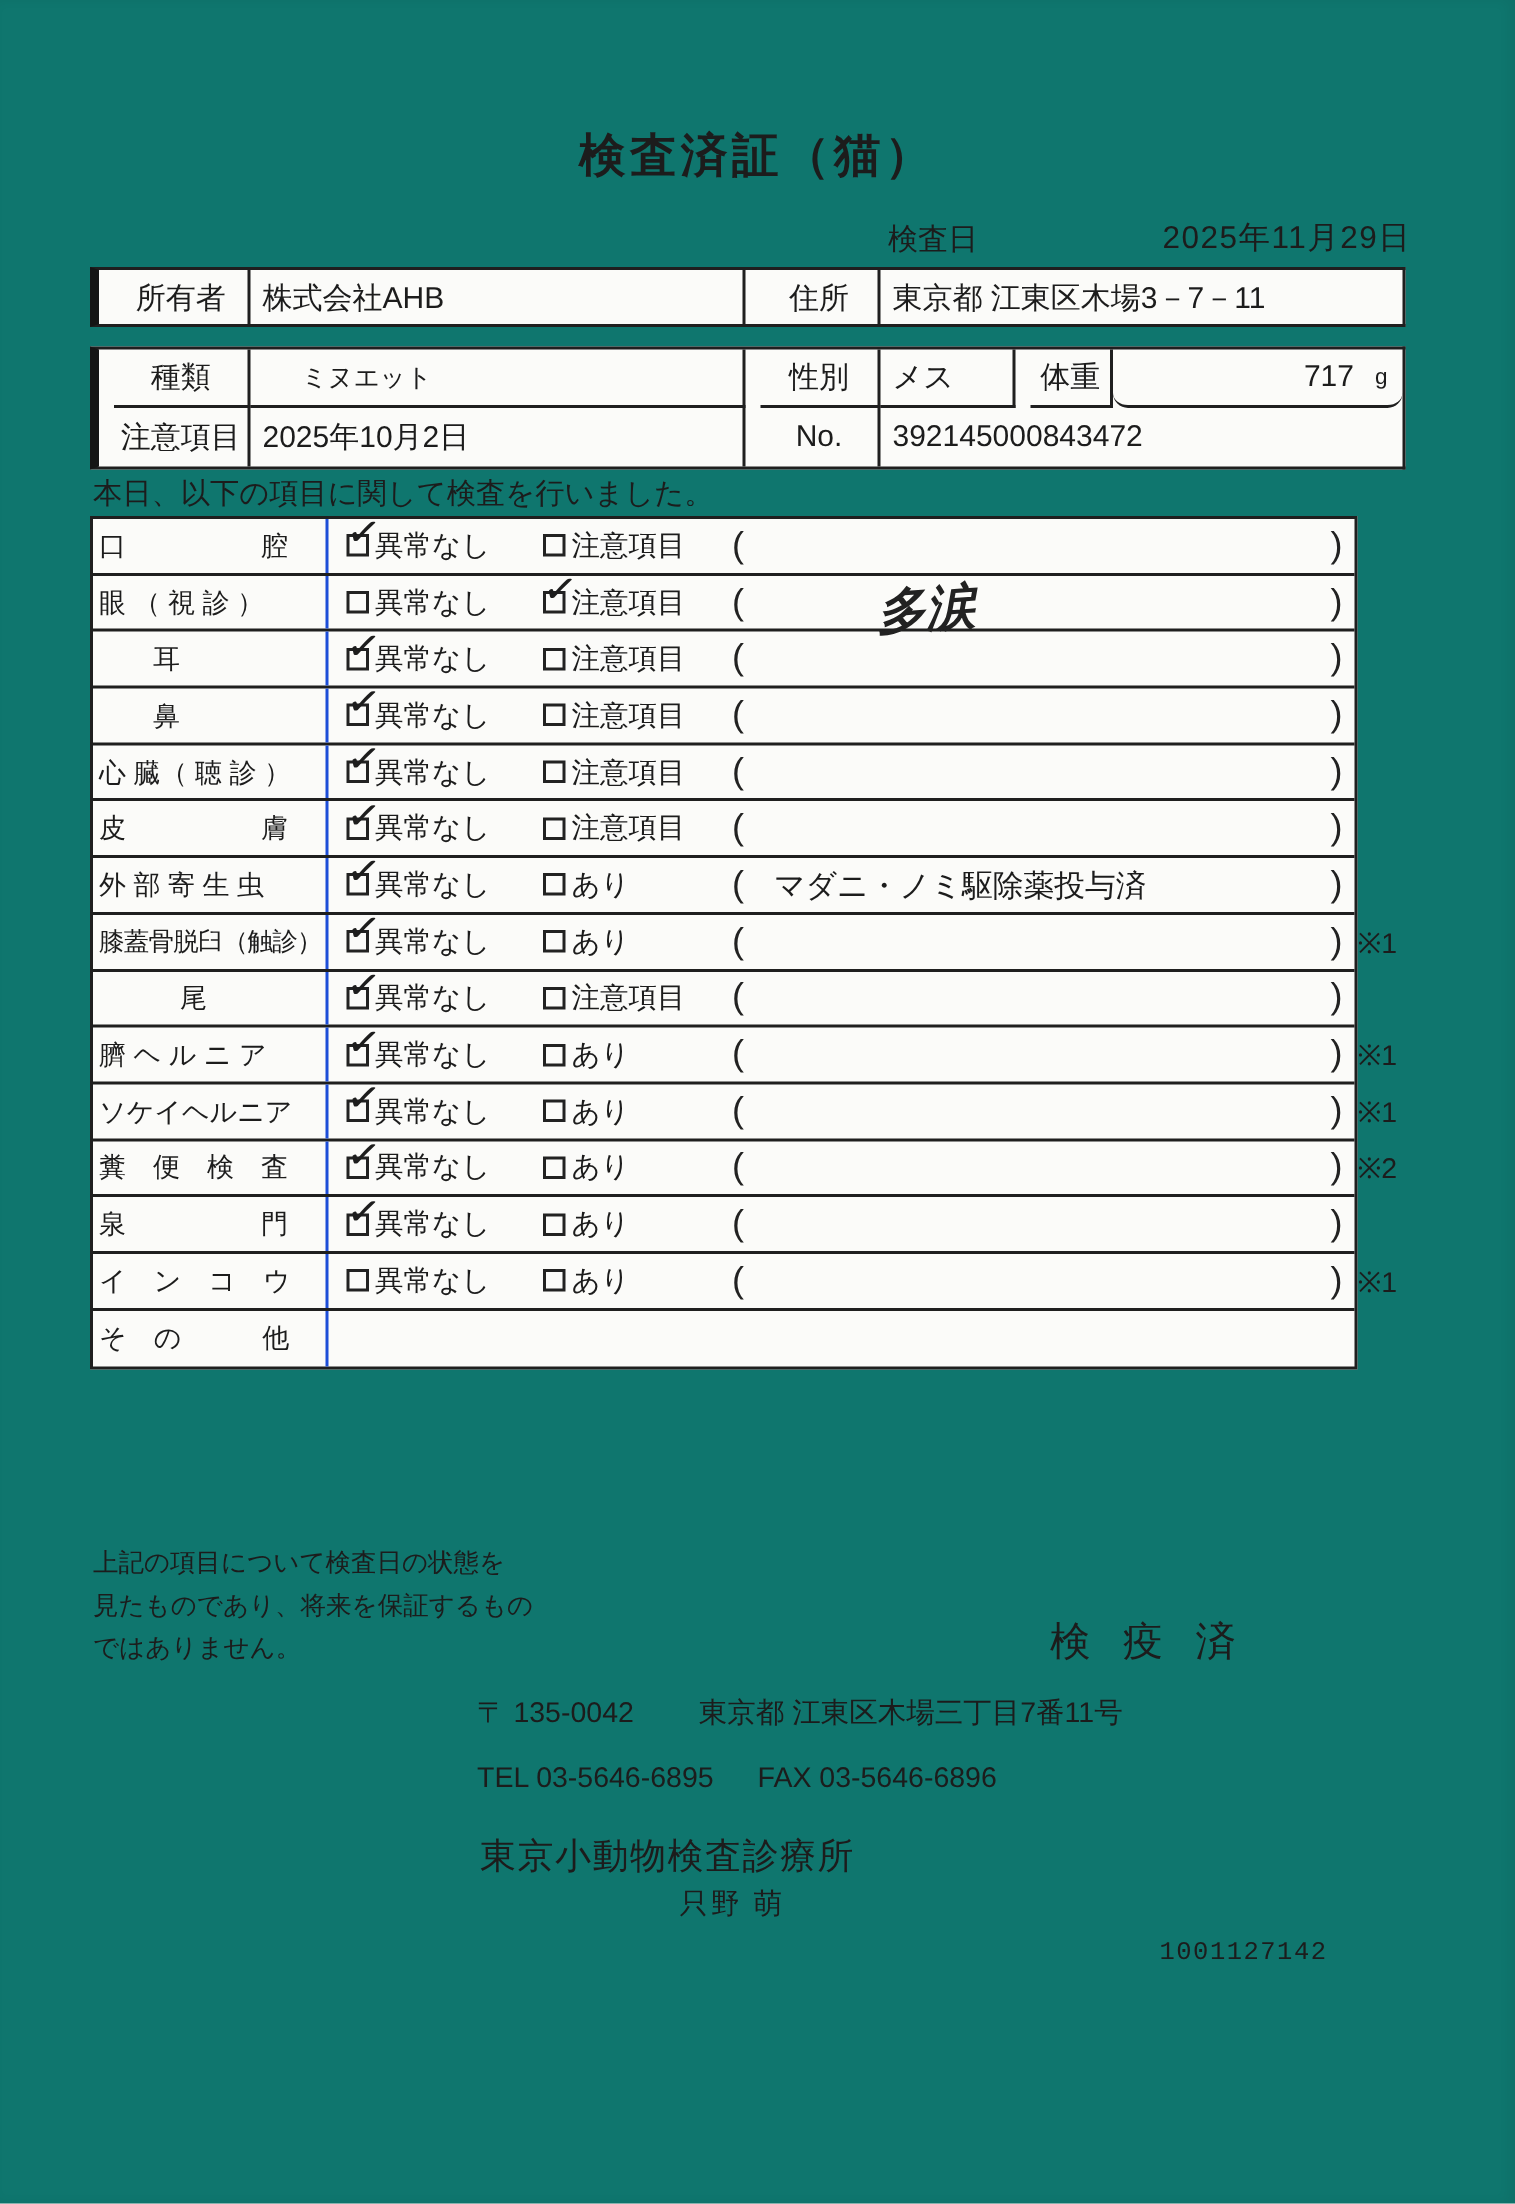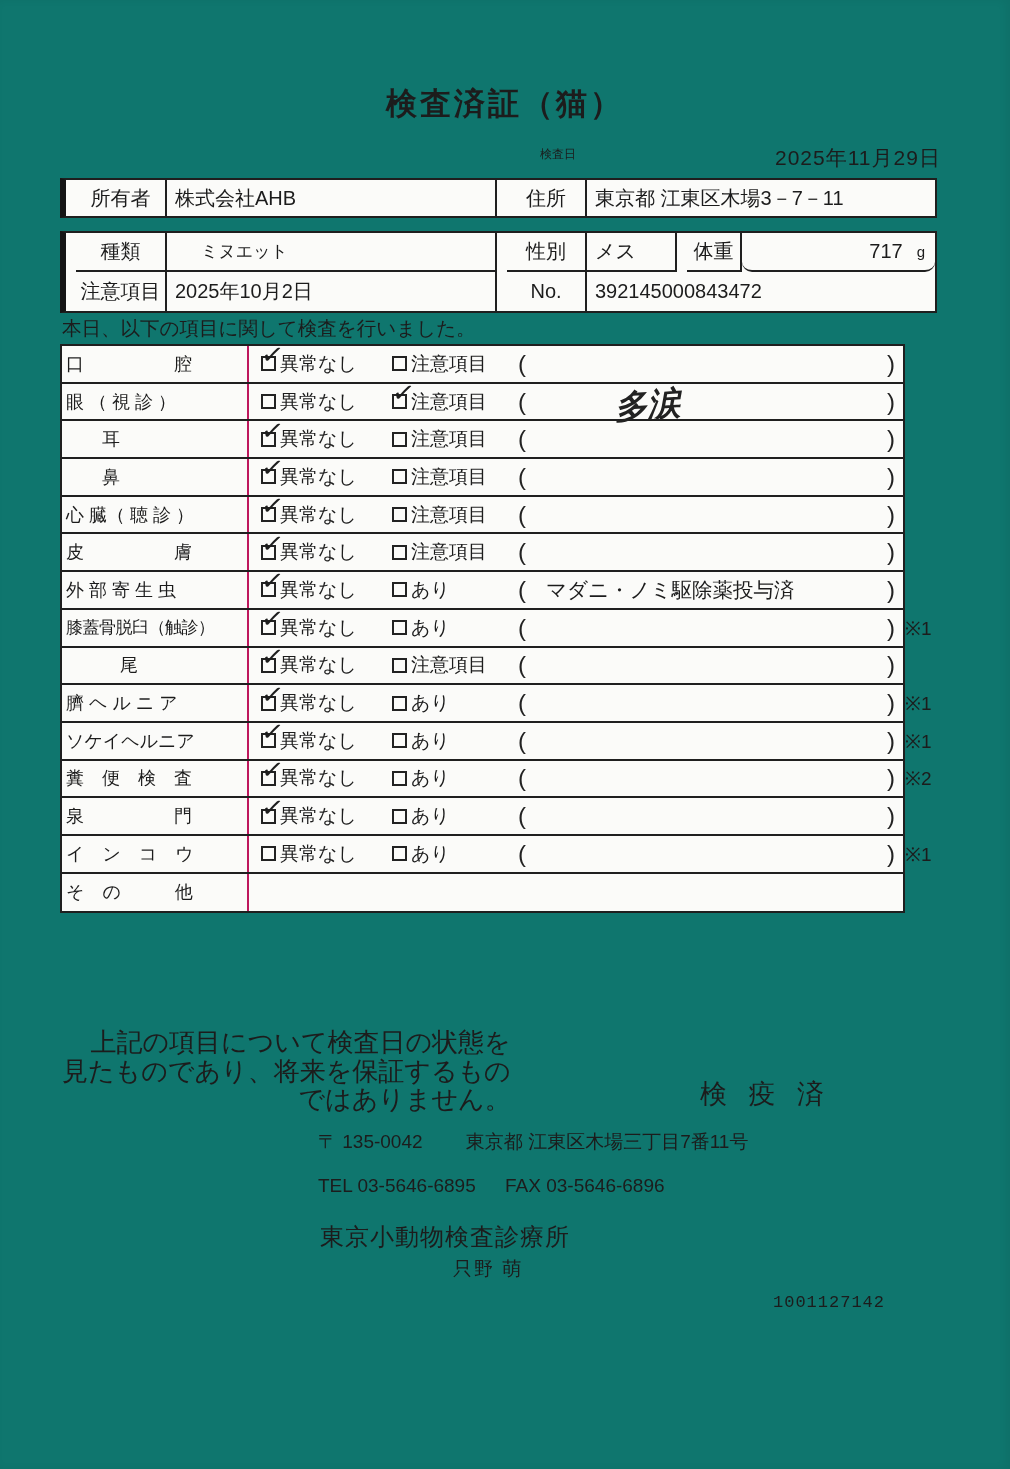--- a/index.html
+++ b/index.html
@@ -12,21 +12,21 @@
     box-shadow: inset -4px 0 8px rgba(0,0,0,0.05);
     overflow: hidden;
   }
   .abs { position: absolute; }
 
   .title {
     top: 83px; left: 0; width: 100%;
     text-align: center;
     font-size: 31px; font-weight: bold; letter-spacing: 3px;
   }
-  .date-label { top: 146px; left: 540px; font-size: 12px; }
+  .date-label { top: 146px; left: 592px; font-size: 20px; }
   .date-value { top: 144px; left: 775px; font-size: 21px; letter-spacing: 1px; }
 
   
   .tbl {
     left: 60px; width: 877px;
     border: 2px solid #1f1f1f;
     border-left: 6px solid #151515;
     display: grid;
     background: #fbfbf9;
   }
@@ -53,22 +53,22 @@
     border: 2px solid #1f1f1f;
     background: #fbfbf9;
   }
   .insp-row {
     display: flex; height: 37.7px;
     border-bottom: 2px solid #1f1f1f;
     position: relative;
   }
   .insp-row:last-child { border-bottom: none; }
   .insp-label {
-    width: 187px; flex: none;
-    border-right: 2px solid #be185d;
+    width: 157px; flex: none;
+    border-right: 2px solid #1d4ed8;
     display: flex; align-items: center;
     font-size: 18px; padding-left: 4px;
     white-space: pre; overflow: hidden;
   }
   [data-name="inspection-row-patella"] .insp-label { font-size: 17px; letter-spacing: -0.5px; }
   .insp-body { flex: 1; display: flex; align-items: center; padding-left: 12px; }
   .cb-group { display: flex; align-items: center; font-size: 19px; flex: none; }
   .cb-group.cb1 { width: 131px; }
   .cb-group.cb2 { width: 122px; }
   .cb-box {
@@ -95,21 +95,21 @@
   }
   .insp-note {
     position: absolute; right: -44px; top: 50%;
     transform: translateY(-50%);
     font-size: 19px; width: 42px;
   }
 
   .footnotes { top: 924px; left: 62px; font-size: 19px; line-height: 27px; }
   .footnotes .indent { padding-left: 46px; }
 
-  .disclaimer { top: 1028px; left: 62px; font-size: 26px; line-height: 28.5px; text-align: right; }
+  .disclaimer { top: 1028px; left: 62px; font-size: 17px; line-height: 28.5px; }
   .stamp { top: 1076px; left: 700px; font-size: 27px; letter-spacing: 7px; }
 
   .addr-line { top: 1129px; left: 318px; font-size: 19px; }
   .addr-line .address { margin-left: 38px; }
   .tel-line { top: 1175px; left: 318px; font-size: 19px; }
   .tel-line .fax { margin-left: 24px; }
   .clinic-name { top: 1221px; left: 320px; font-size: 24px; letter-spacing: 1px; }
   .vet-name { top: 1256px; left: 453px; font-size: 19px; letter-spacing: 2px; }
   .serial { top: 1293px; left: 773px; font-size: 17px; font-family: "Liberation Mono", monospace; letter-spacing: 1px; }
 </style>

